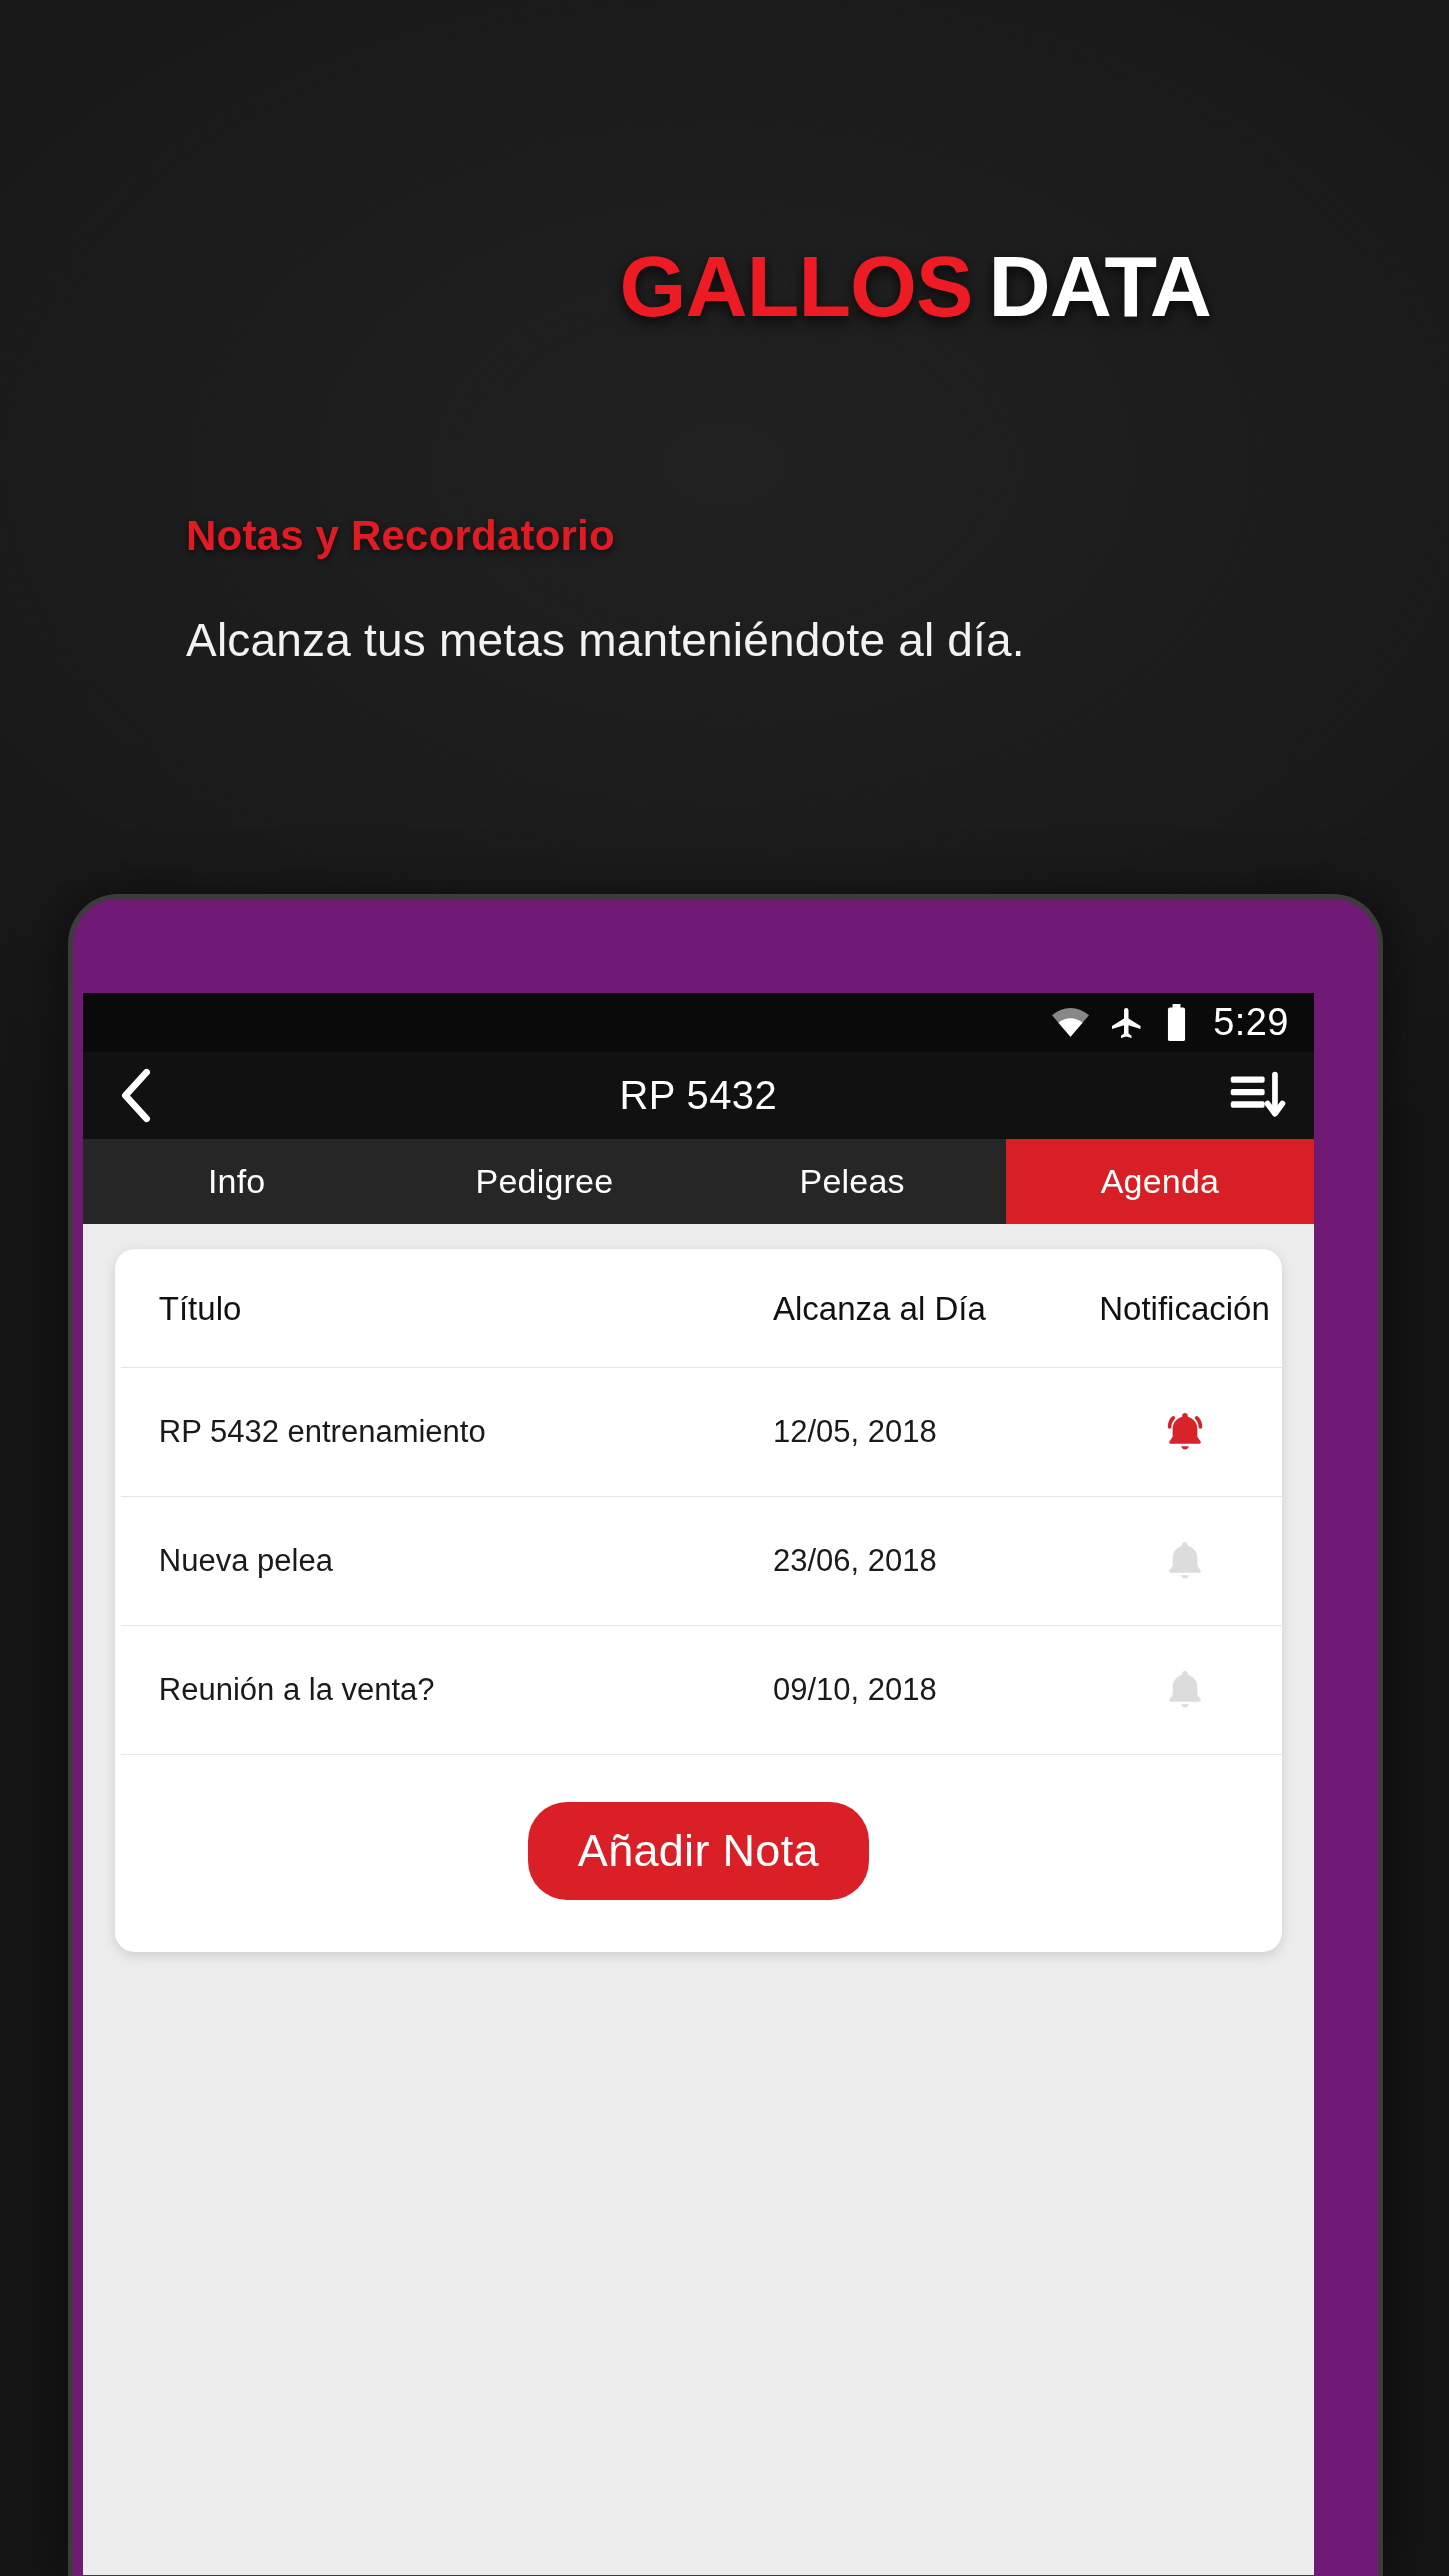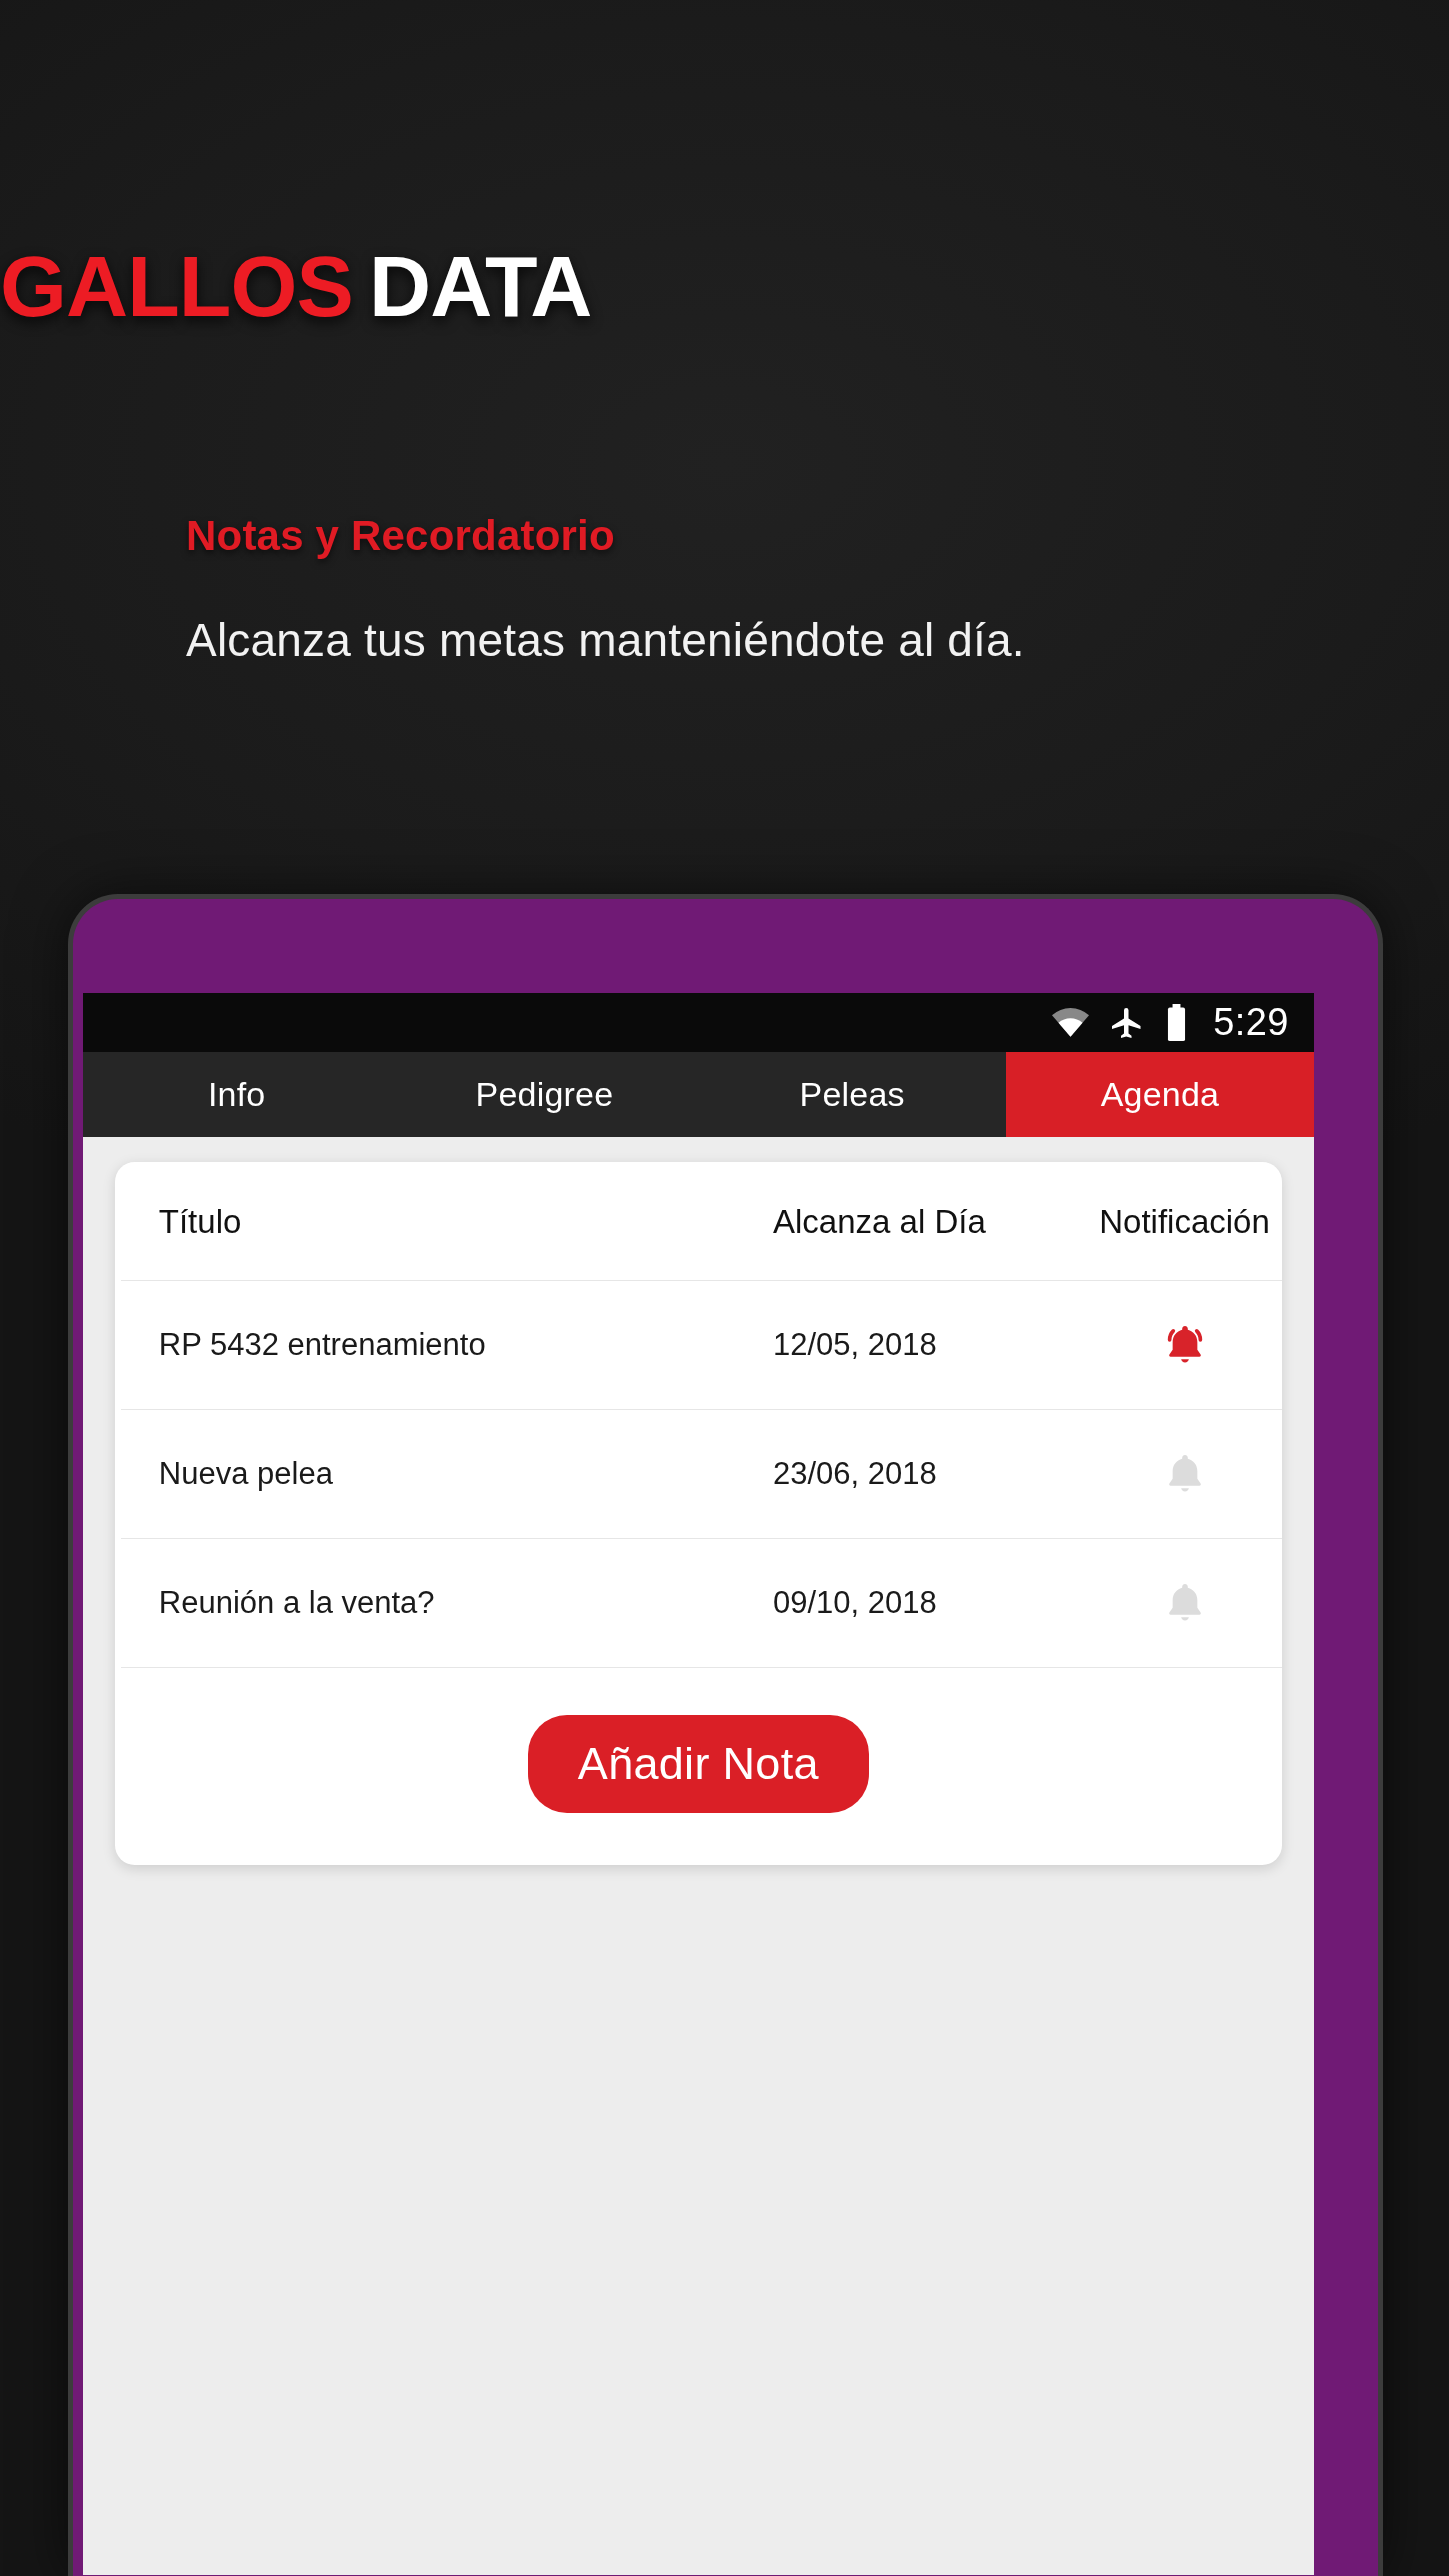--- a/index.html
+++ b/index.html
@@ -32,21 +32,21 @@
     width: 1449px;
     height: 2576px;
   }
 
   
   .logo {
     position: absolute;
     top: 243px;
     left: 0;
     width: 1211px;
-    text-align: left;
+    text-align: right;
     font-size: 86px;
     font-weight: bold;
     letter-spacing: -0.9px;
     line-height: 1;
     white-space: nowrap;
     text-shadow: 0 5.4px 12.5px rgba(0,0,0,.75);
   }
   .logo .brand-gallos { color: #ED1C24; }
   .logo .brand-data { color: #ffffff; margin-left: 16px; }
 
@@ -262,20 +262,37 @@
         </span>
         <span class="status-icon">
           <svg width="23" height="38" viewBox="0 0 14 24">
             <rect x="4.5" y="0" width="5" height="2.6" fill="#ffffff"></rect>
             <rect x="1.6" y="2.2" width="10.8" height="21.2" rx="1.2" fill="#ffffff"></rect>
           </svg>
         </span>
         <span class="status-time">5:29</span>
       </div>
 
+      <div class="app-bar">
+        <span class="back-btn">
+          <svg width="36" height="55" viewBox="0 0 16 26">
+            <path d="M13 2 L3 13 L13 24" fill="none" stroke="#ffffff" stroke-width="3.2" stroke-linecap="round" stroke-linejoin="round"></path>
+          </svg>
+        </span>
+        <span class="app-title">RP 5432</span>
+        <span class="sort-btn">
+          <svg width="57" height="52" viewBox="0 0 32 28">
+            <rect x="1" y="3" width="19" height="3.6" rx="1" fill="#ffffff"></rect>
+            <rect x="1" y="10" width="19" height="3.6" rx="1" fill="#ffffff"></rect>
+            <rect x="1" y="17" width="19" height="3.6" rx="1" fill="#ffffff"></rect>
+            <path d="M25.8 2 L25.8 22.5" stroke="#ffffff" stroke-width="3.2" stroke-linecap="round"></path>
+            <path d="M21.6 18.2 L25.8 24 L30 18.2" fill="none" stroke="#ffffff" stroke-width="3.2" stroke-linecap="round" stroke-linejoin="round"></path>
+          </svg>
+        </span>
+      </div>
 
       <div class="tab-bar">
         <div class="tab">Info</div>
         <div class="tab">Pedigree</div>
         <div class="tab">Peleas</div>
         <div class="tab active">Agenda</div>
       </div>
 
       <div class="screen-body">
         <div class="card">

